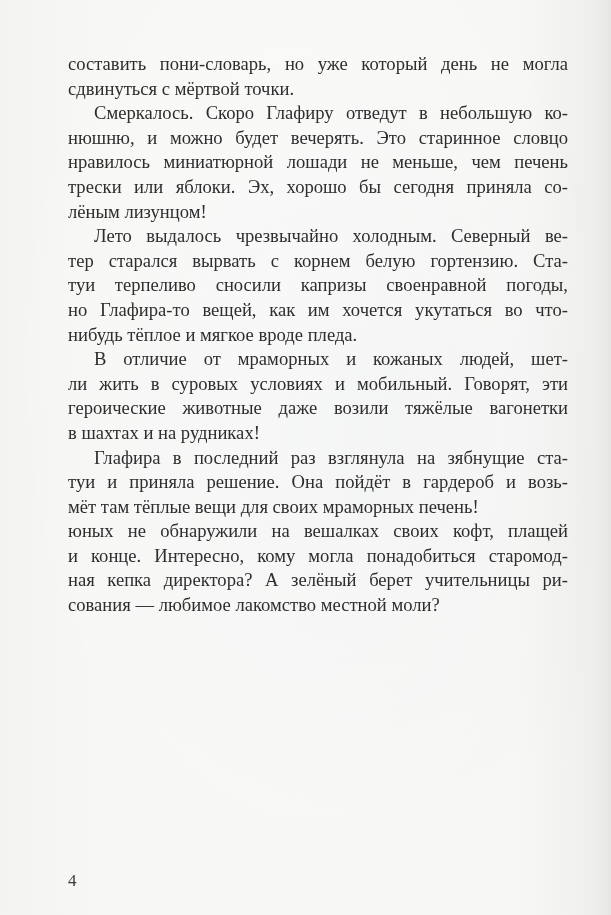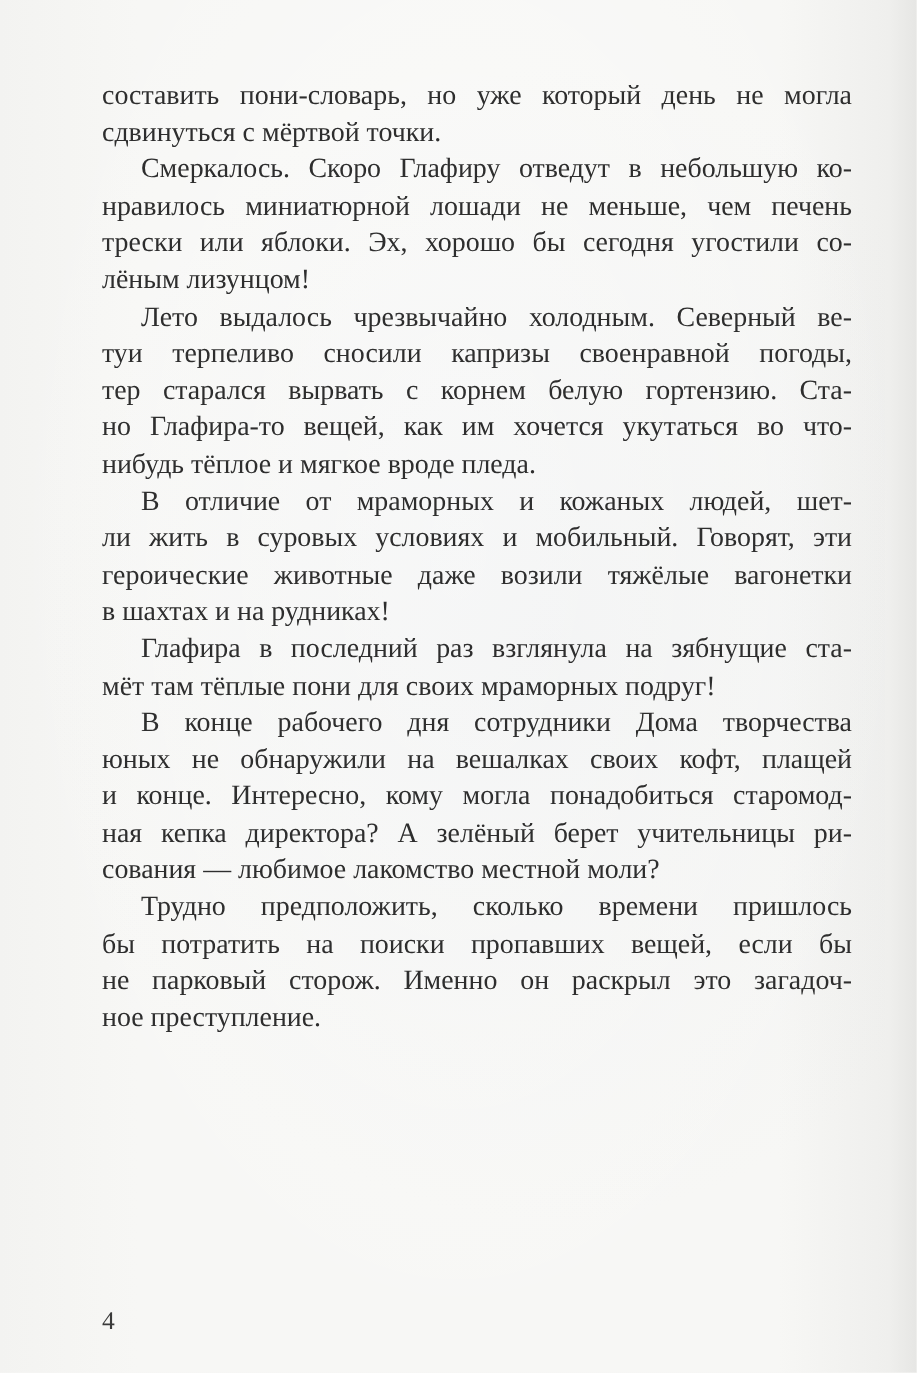--- a/index.html
+++ b/index.html
@@ -68,50 +68,45 @@
 <div class="page">
   <div class="bleed"></div>
 
   <div class="text-block">
     <p class="para">
       <span class="line">составить пони-словарь, но уже который день не могла</span>
       <span class="line last">сдвинуться с мёртвой точки.</span>
     </p>
     <p class="para">
       <span class="line" style="padding-left:26px">Смеркалось. Скоро Глафиру отведут в небольшую ко-</span>
+      <span class="line">нюшню, и можно будет вечерять. Это старинное словцо</span>
       <span class="line">нравилось миниатюрной лошади не меньше, чем печень</span>
-      <span class="line">трески или яблоки. Эх, хорошо бы сегодня угостили со-</span>
+      <span class="line">трески или яблоки. Эх, хорошо бы сегодня приняла со-</span>
       <span class="line last">лёным лизунцом!</span>
     </p>
     <p class="para">
       <span class="line" style="padding-left:26px">Лето выдалось чрезвычайно холодным. Северный ве-</span>
+      <span class="line">тер старался вырвать с корнем белую гортензию. Ста-</span>
       <span class="line">туи терпеливо сносили капризы своенравной погоды,</span>
-      <span class="line">тер старался вырвать с корнем белую гортензию. Ста-</span>
       <span class="line">но Глафира-то вещей, как им хочется укутаться во что-</span>
       <span class="line last">нибудь тёплое и мягкое вроде пледа.</span>
     </p>
     <p class="para">
       <span class="line" style="padding-left:26px">В отличие от мраморных и кожаных людей, шет-</span>
       <span class="line">ли жить в суровых условиях и мобильный. Говорят, эти</span>
       <span class="line">героические животные даже возили тяжёлые вагонетки</span>
       <span class="line last">в шахтах и на рудниках!</span>
     </p>
     <p class="para">
       <span class="line" style="padding-left:26px">Глафира в последний раз взглянула на зябнущие ста-</span>
-      <span class="line last">мёт там тёплые пони для своих мраморных подруг!</span>
+      <span class="line">туи и приняла решение. Она пойдёт в гардероб и возь-</span>
+      <span class="line last">мёт там тёплые вещи для своих мраморных печень!</span>
     </p>
     <p class="para">
-      <span class="line" style="padding-left:26px">В конце рабочего дня сотрудники Дома творчества</span>
       <span class="line">юных не обнаружили на вешалках своих кофт, плащей</span>
       <span class="line">и конце. Интересно, кому могла понадобиться старомод-</span>
       <span class="line">ная кепка директора? А зелёный берет учительницы ри-</span>
       <span class="line last">сования — любимое лакомство местной моли?</span>
-    </p>
-    <p class="para">
-      <span class="line" style="padding-left:26px">Трудно предположить, сколько времени пришлось</span>
-      <span class="line">бы потратить на поиски пропавших вещей, если бы</span>
-      <span class="line">не парковый сторож. Именно он раскрыл это загадоч-</span>
-      <span class="line last">ное преступление.</span>
     </p>
   </div>
 
   <div class="page-number">4</div>
 </div>
 
 </body></html>

